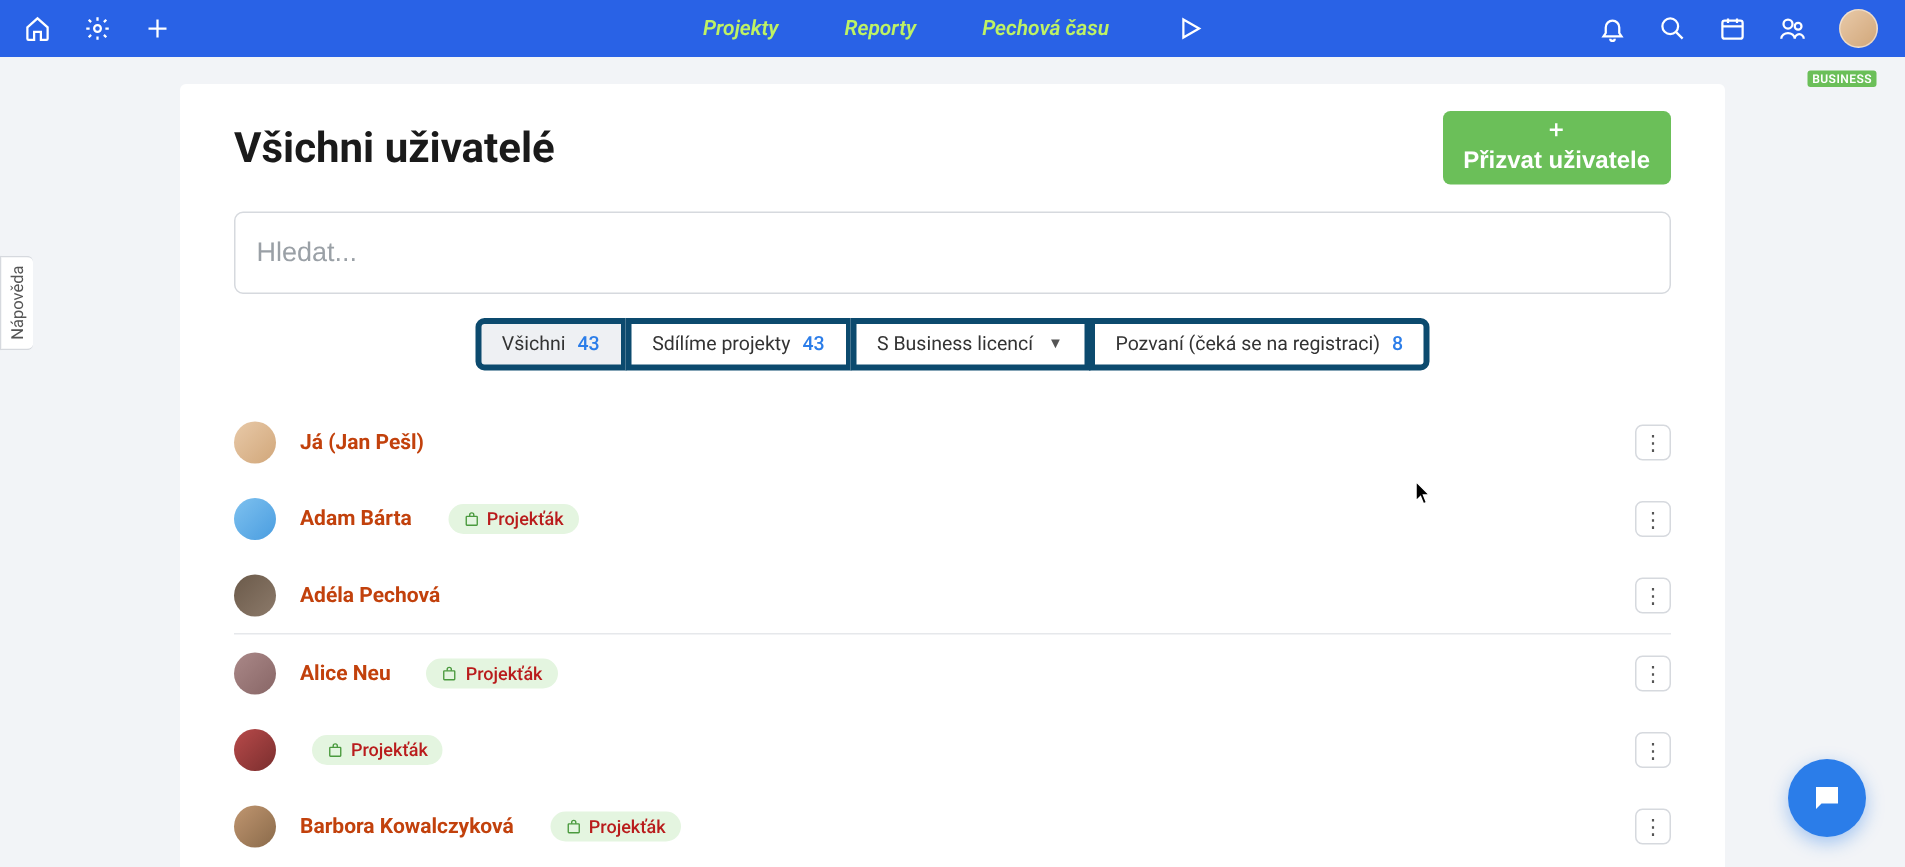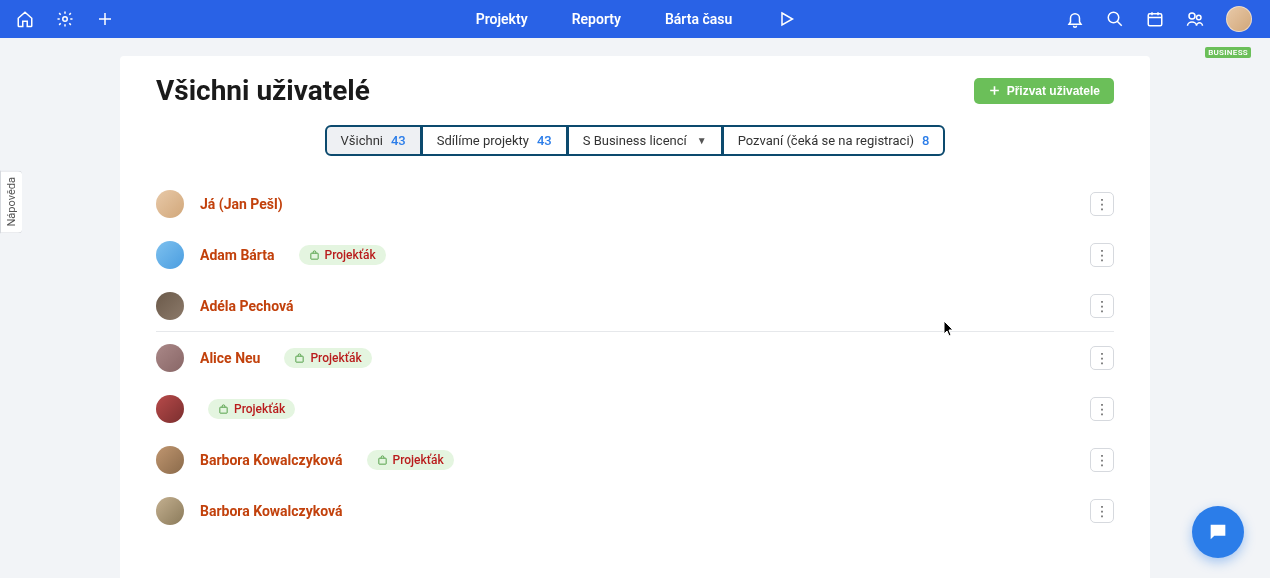--- a/index.html
+++ b/index.html
@@ -28,21 +28,21 @@
   }
   .topbar-left { flex: 0 0 auto; gap: 22px; padding-left: 4px;}
   .topbar-center {
     position: absolute;
     left: 50%;
     transform: translateX(-50%);
     gap: 44px;
     font-size: 14px;
     font-weight: 600;
   }
-  .topbar-center .nav-item { color: #ffffff; cursor: pointer; }
+  .topbar-center .nav-item { color: #bef264; cursor: pointer; font-style: italic; }
   .topbar-right { margin-left: auto; gap: 22px; padding-right: 6px;}
   .icon { width: 18px; height: 18px; display: inline-flex; align-items: center; justify-content: center; cursor: pointer; }
   .icon svg { stroke: #fff; fill: none; stroke-width: 2; }
   .avatar-top {
     width: 26px; height: 26px; border-radius: 50%;
     background: linear-gradient(135deg,#e8c9a8,#d1a77a);
     border: 1px solid rgba(255,255,255,0.5);
     position: relative;
     cursor: pointer;
   }
@@ -76,47 +76,48 @@
     font-size: 28px;
     font-weight: 700;
     color: #1a1a1a;
   }
   .invite-btn {
     background: #6bbf59;
     color: #fff;
     border: none;
     border-radius: 5px;
     padding: 6px 14px;
-    font-size: 12px;
+    font-size: 16px;
     font-weight: 600;
     cursor: pointer;
     display: flex;
     align-items: center;
     gap: 6px;
+    flex-direction: column;
   }
   .search-input {
     width: 100%;
     padding: 16px 14px;
     font-size: 18px;
     border: 1px solid #d6d9de;
     border-radius: 6px;
     color: #333;
     margin-bottom: 16px;
   }
   .search-input::placeholder { color: #9aa0a6; }
   
   .tabs {
     display: flex;
     justify-content: center;
     gap: 0;
     margin-bottom: 22px;
     border-radius: 6px;
   }
   .tab {
-    border: 2px solid #0c4a6e;
+    border: 4px solid #0c4a6e;
     padding: 6px 14px;
     font-size: 13px;
     color: #333;
     background: #fff;
     cursor: pointer;
     display: flex;
     align-items: center;
     gap: 8px;
     margin-left: -1px;
   }
@@ -230,21 +231,21 @@
     </span>
     <span class="icon">
       <svg viewBox="0 0 24 24">
           <path d="M12 4v16M4 12h16"></path>
         </svg>
     </span>
   </div>
   <div class="topbar-center">
     <span class="nav-item">Projekty</span>
     <span class="nav-item">Reporty</span>
-    <span class="nav-item">Bárta času</span>
+    <span class="nav-item">Pechová času</span>
     <span class="icon">
       <svg viewBox="0 0 24 24">
           <polygon points="7 4 21 12 7 20 7 4"></polygon>
         </svg>
     </span>
   </div>
   <div class="topbar-right">
     <span class="icon">
       <svg viewBox="0 0 24 24">
           <path d="M18 16v-5a6 6 0 1 0-12 0v5l-2 3h16z"></path>
@@ -282,20 +283,21 @@
   <div class="page-header">
     <h1 class="page-title">Všichni uživatelé</h1>
     <button class="invite-btn">
       <svg viewBox="0 0 24 24" width="13" height="13" stroke="#fff" fill="none" stroke-width="3">
           <path d="M12 4v16M4 12h16"></path>
         </svg>
       <span>Přizvat uživatele</span>
     </button>
   </div>
 
+  <input class="search-input" type="text" placeholder="Hledat..." style="">
 
   <div class="tabs" id="tabs">
       <div class="tab active">
         <span>Všichni</span>
         <span class="count">43</span>
       </div>
       <div class="tab">
         <span>Sdílíme projekty</span>
         <span class="count">43</span>
       </div>

